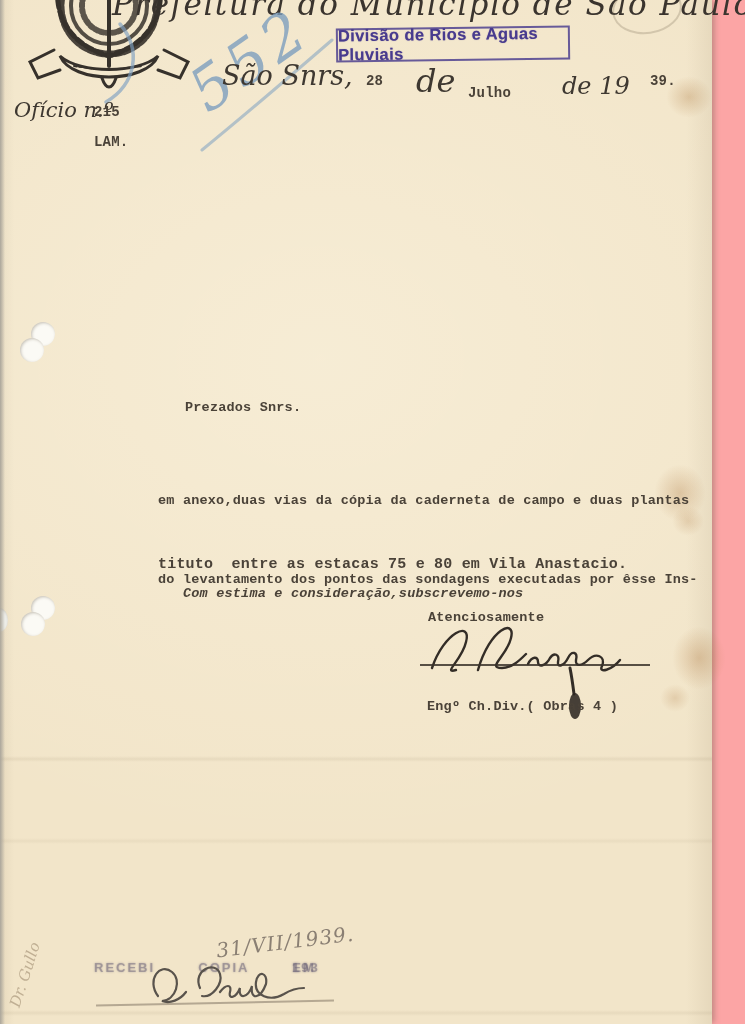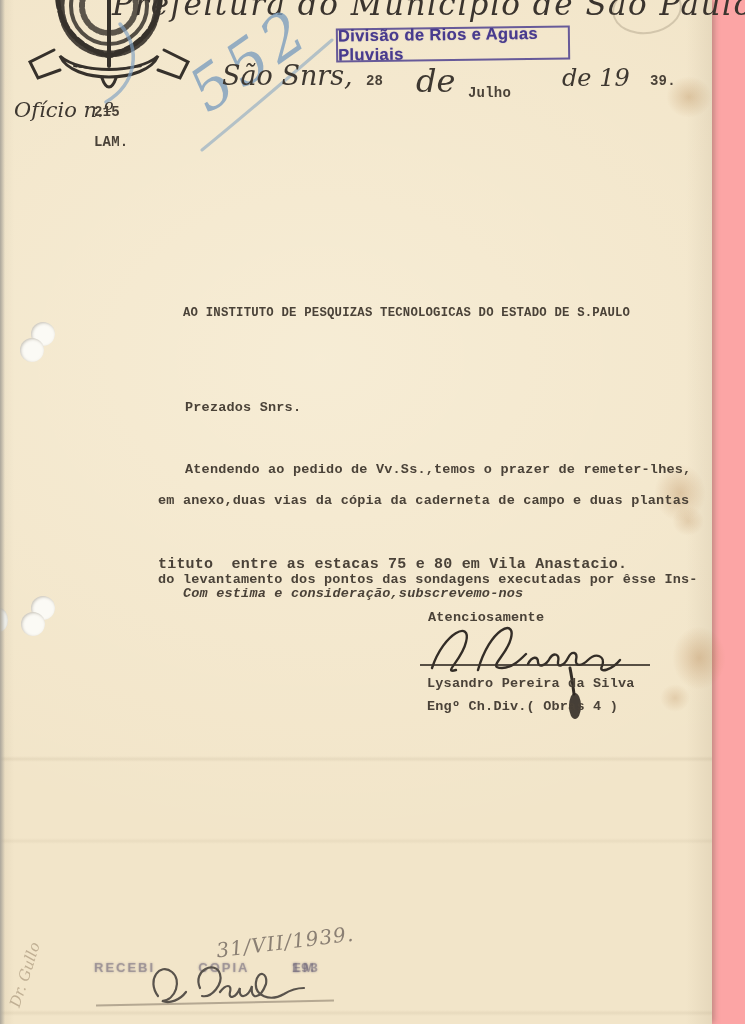--- a/index.html
+++ b/index.html
@@ -87,49 +87,46 @@
       <span>Divisão de Rios e Aguas Pluviais</span>
     </div>
 
     <div class="abs" style="left:612px;top:-16px;width:66px;height:46px;border:2px solid rgba(130,115,95,.28);
                 border-radius:50%;transform:rotate(-8deg);"></div>
 
     <span class="abs script" style="left:222px;top:60px;font-size:27px;">São Snrs,</span>
     <span class="abs mono" style="left:366px;top:73px;font-size:14px;">28</span>
     <span class="abs script" style="left:404px;top:62px;font-size:32px;margin-left:12px;">de</span>
     <span class="abs mono" style="left:468px;top:85px;font-size:14px;">Julho</span>
-    <span class="abs script" style="left:562px;top:64px;font-size:24px;">de 19</span>
+    <span class="abs script" style="left:562px;top:72px;font-size:24px;">de 19</span>
     <span class="abs mono" style="left:614px;top:73px;font-size:14px;margin-left:36px;">39.</span>
 
     <span class="abs script" style="left:14px;top:98px;font-size:21px;">Ofício n.º</span>
     <span class="abs mono" style="left:94px;top:104px;font-size:14px;">215</span>
     <span class="abs mono" style="left:94px;top:134px;font-size:14px;">LAM.</span>
 
-    <div class="abs mono" style="left:183px;top:306px;font-size:12.3px;">AO INSTITUTO DE PESQUIZAS TECNOLOGICAS DO ESTADO DE S.PAULO</div>
 
     <div class="abs mono" style="left:185px;top:400px;font-size:13.5px;">Prezados Snrs.</div>
-    <div class="abs mono" style="left:185px;top:462px;font-size:13.5px;">Atendendo ao pedido de Vv.Ss.,temos o prazer de remeter-lhes,</div>
     <div class="abs mono" style="left:158px;top:493px;font-size:13.5px;">em anexo,duas vias da cópia da caderneta de campo e duas plantas</div>
     <div class="abs mono" style="left:158px;top:524px;font-size:13.5px;margin-top:48px;">do levantamento dos pontos das sondagens executadas por êsse Ins-</div>
     <div class="abs mono" style="left:158px;top:556px;font-size:15px;">tituto  entre as estacas 75 e 80 em Vila Anastacio.</div>
     <div class="abs mono" style="left:183px;top:586px;font-size:13.5px;font-style:italic;">Com estima e consideração,subscrevemo-nos</div>
     <div class="abs mono" style="left:428px;top:610px;font-size:13.5px;">Atenciosamente</div>
 
     <svg class="abs" style="left:418px;top:616px;" width="250" height="110" viewBox="0 0 250 110" aria-label="LPSilva">
       <g stroke="#332d27" stroke-width="2.4" fill="none" stroke-linecap="round">
         <path d="M 14,52 C 26,16 54,4 48,26 C 44,44 24,58 38,54"></path>
         <path d="M 60,54 C 72,12 98,2 93,22 C 89,40 68,52 84,52 C 94,52 102,44 108,38"></path>
         <path d="M 110,48 C 114,40 120,40 120,46 C 120,52 128,50 132,42 C 136,36 142,38 140,46 C 139,52 146,50 150,42 C 154,34 160,36 158,44 C 157,51 164,50 170,44 C 178,36 188,40 184,50 C 180,58 194,54 202,44"></path>
         <path d="M 152,52 C 154,62 155,70 156,78" stroke-width="3"></path>
       </g>
       <ellipse cx="157" cy="90" rx="6" ry="13" fill="rgba(45,40,34,.88)"></ellipse>
     </svg>
     <div class="abs" style="left:420px;top:664px;width:230px;height:2px;background:#3b342c;opacity:.85;"></div>
 
-    <div class="abs mono" style="left:427px;top:676px;font-size:13.5px;">Lysandro Pereira da Silva</div>
     <div class="abs mono" style="left:427px;top:699px;font-size:13.5px;">Engº Ch.Div.( Obras 4 )</div>
 
     <div class="abs pencil" style="left:216px;top:930px;font-size:20px;transform:rotate(-7deg);letter-spacing:1px;">31/VII/1939.</div>
 
     <div class="abs faded-stamp" style="left:94px;top:960px;font-size:13px;">RECEBI  COPIA  EM</div>
     <div class="abs faded-stamp" style="left:292px;top:960px;font-size:13px;">193</div>
 
     <svg class="abs" style="left:138px;top:956px;" width="210" height="60" viewBox="0 0 210 60" aria-label="O.Gullo">
       <g stroke="#59534c" stroke-width="2.2" fill="none" stroke-linecap="round">
         <path d="M 20,40 C 8,24 22,6 34,16 C 44,24 38,44 24,45 C 32,48 42,44 48,36"></path>

